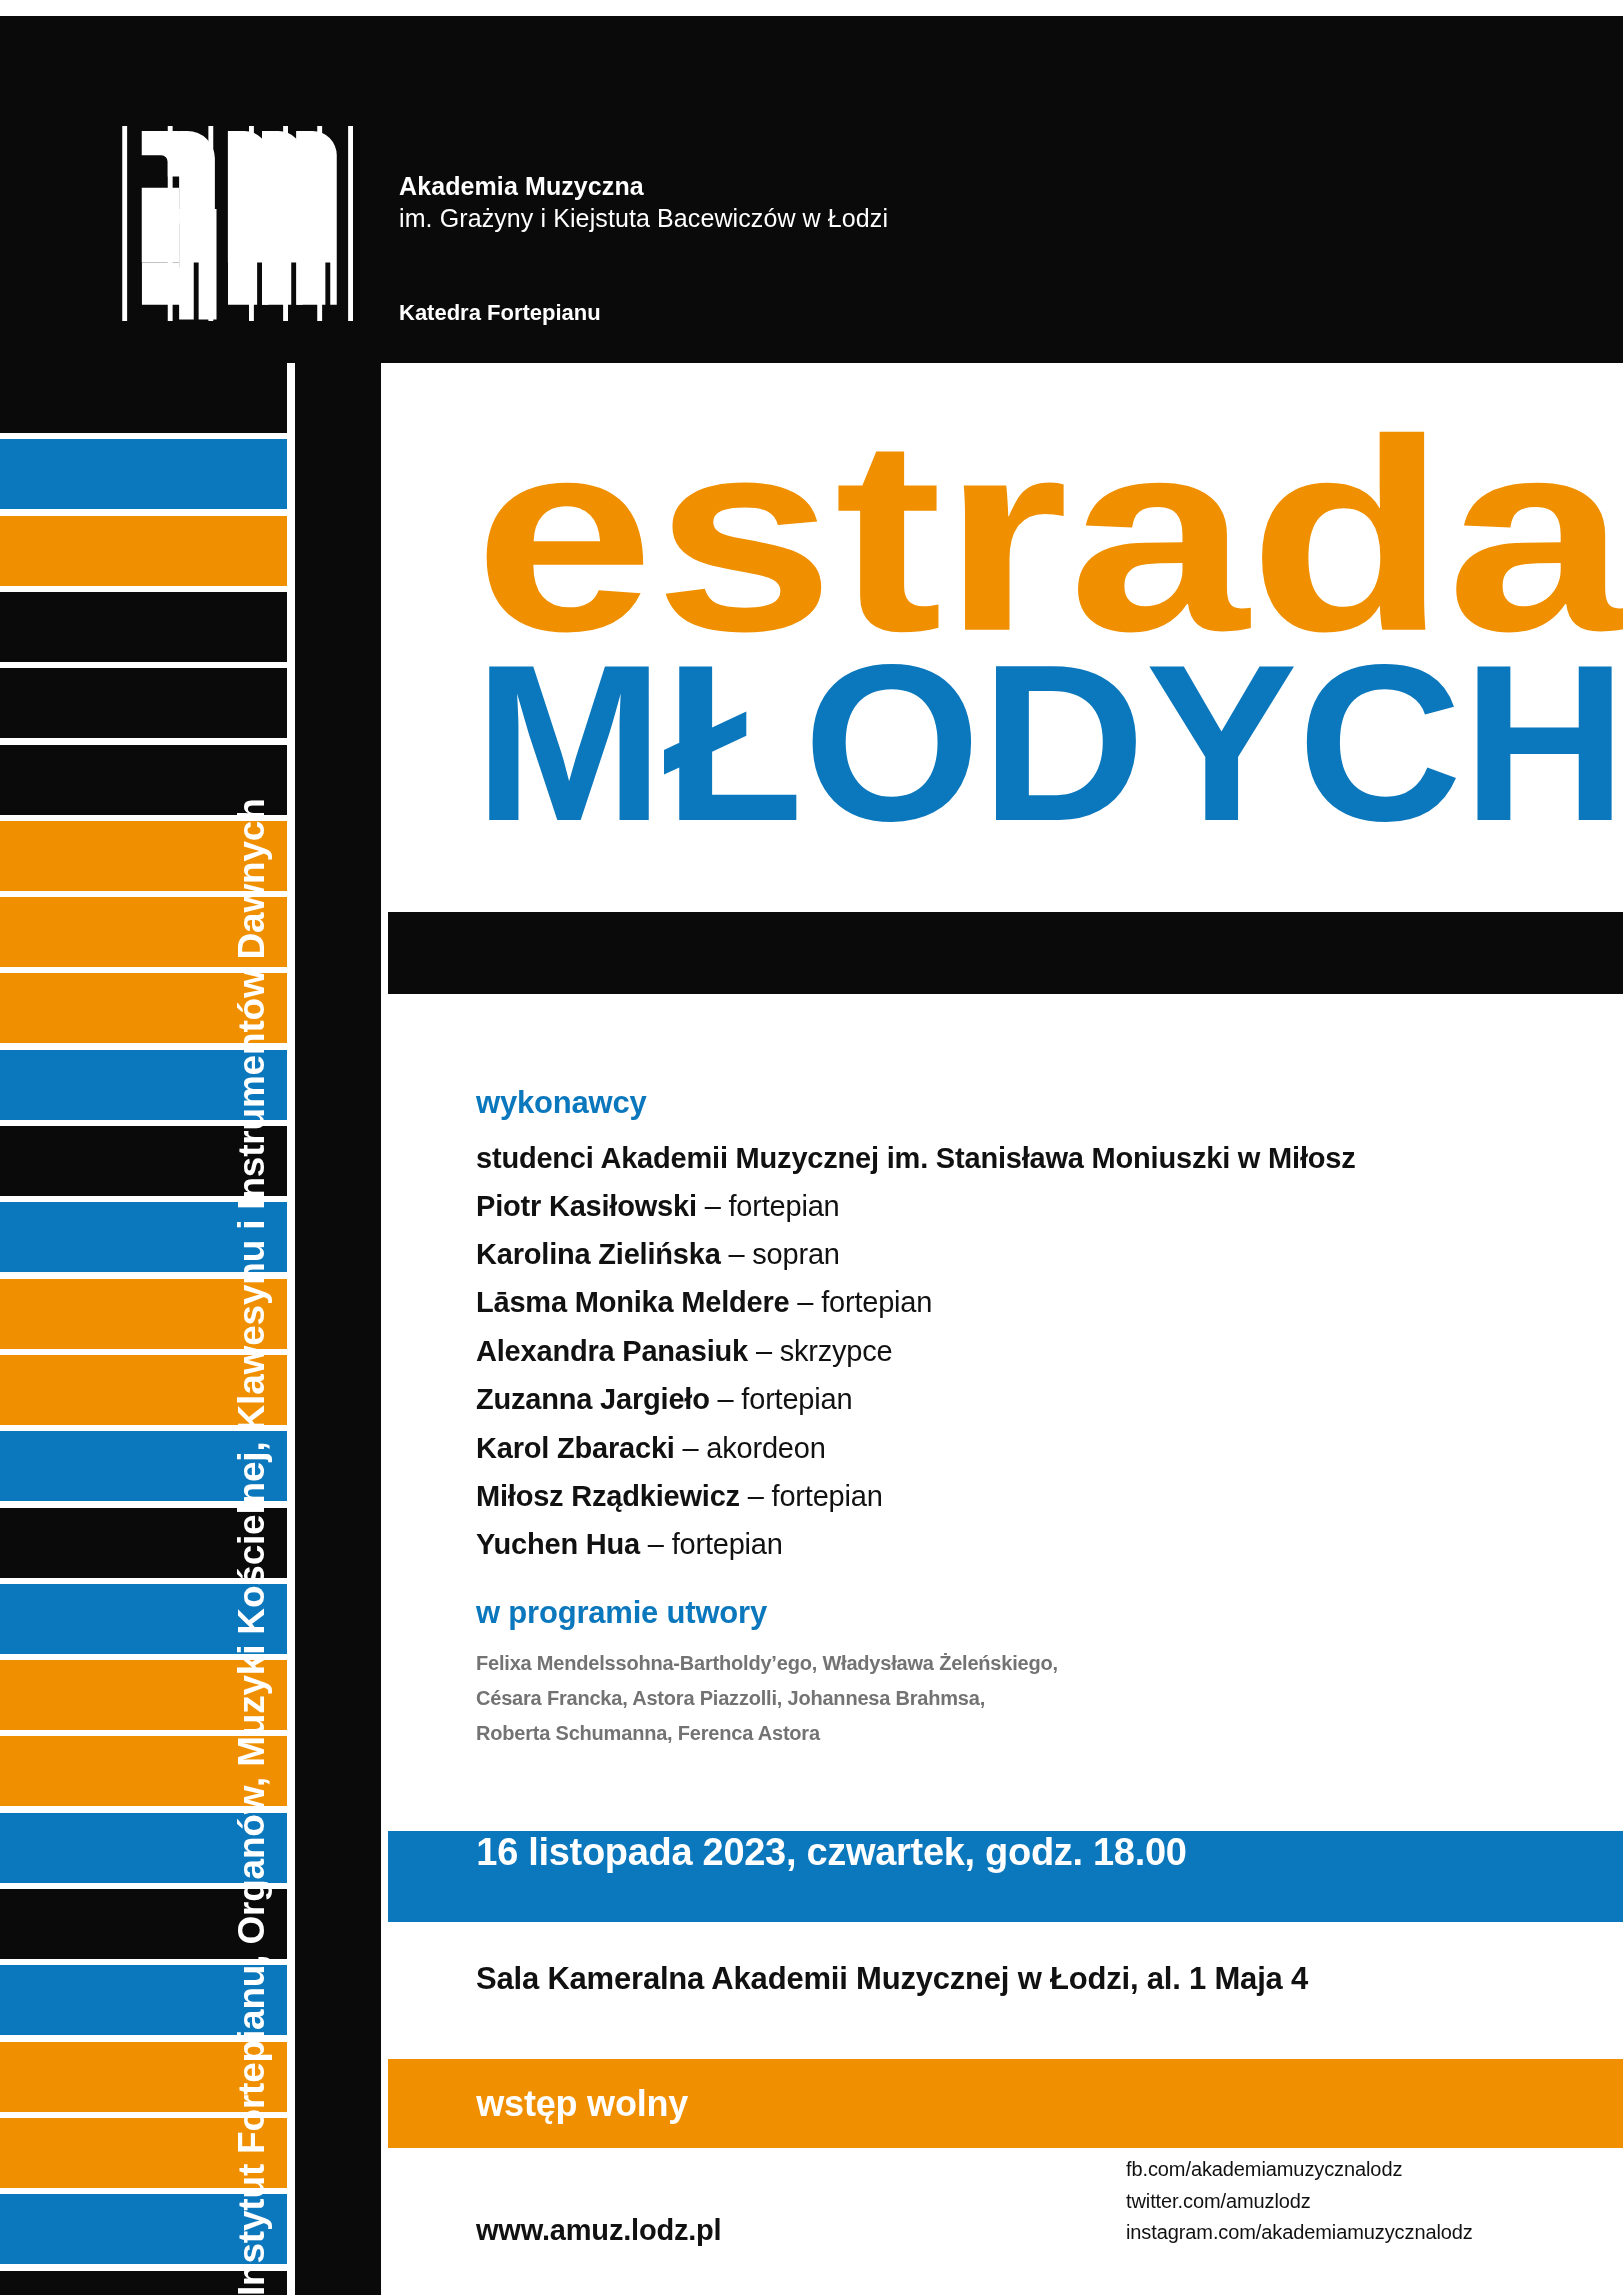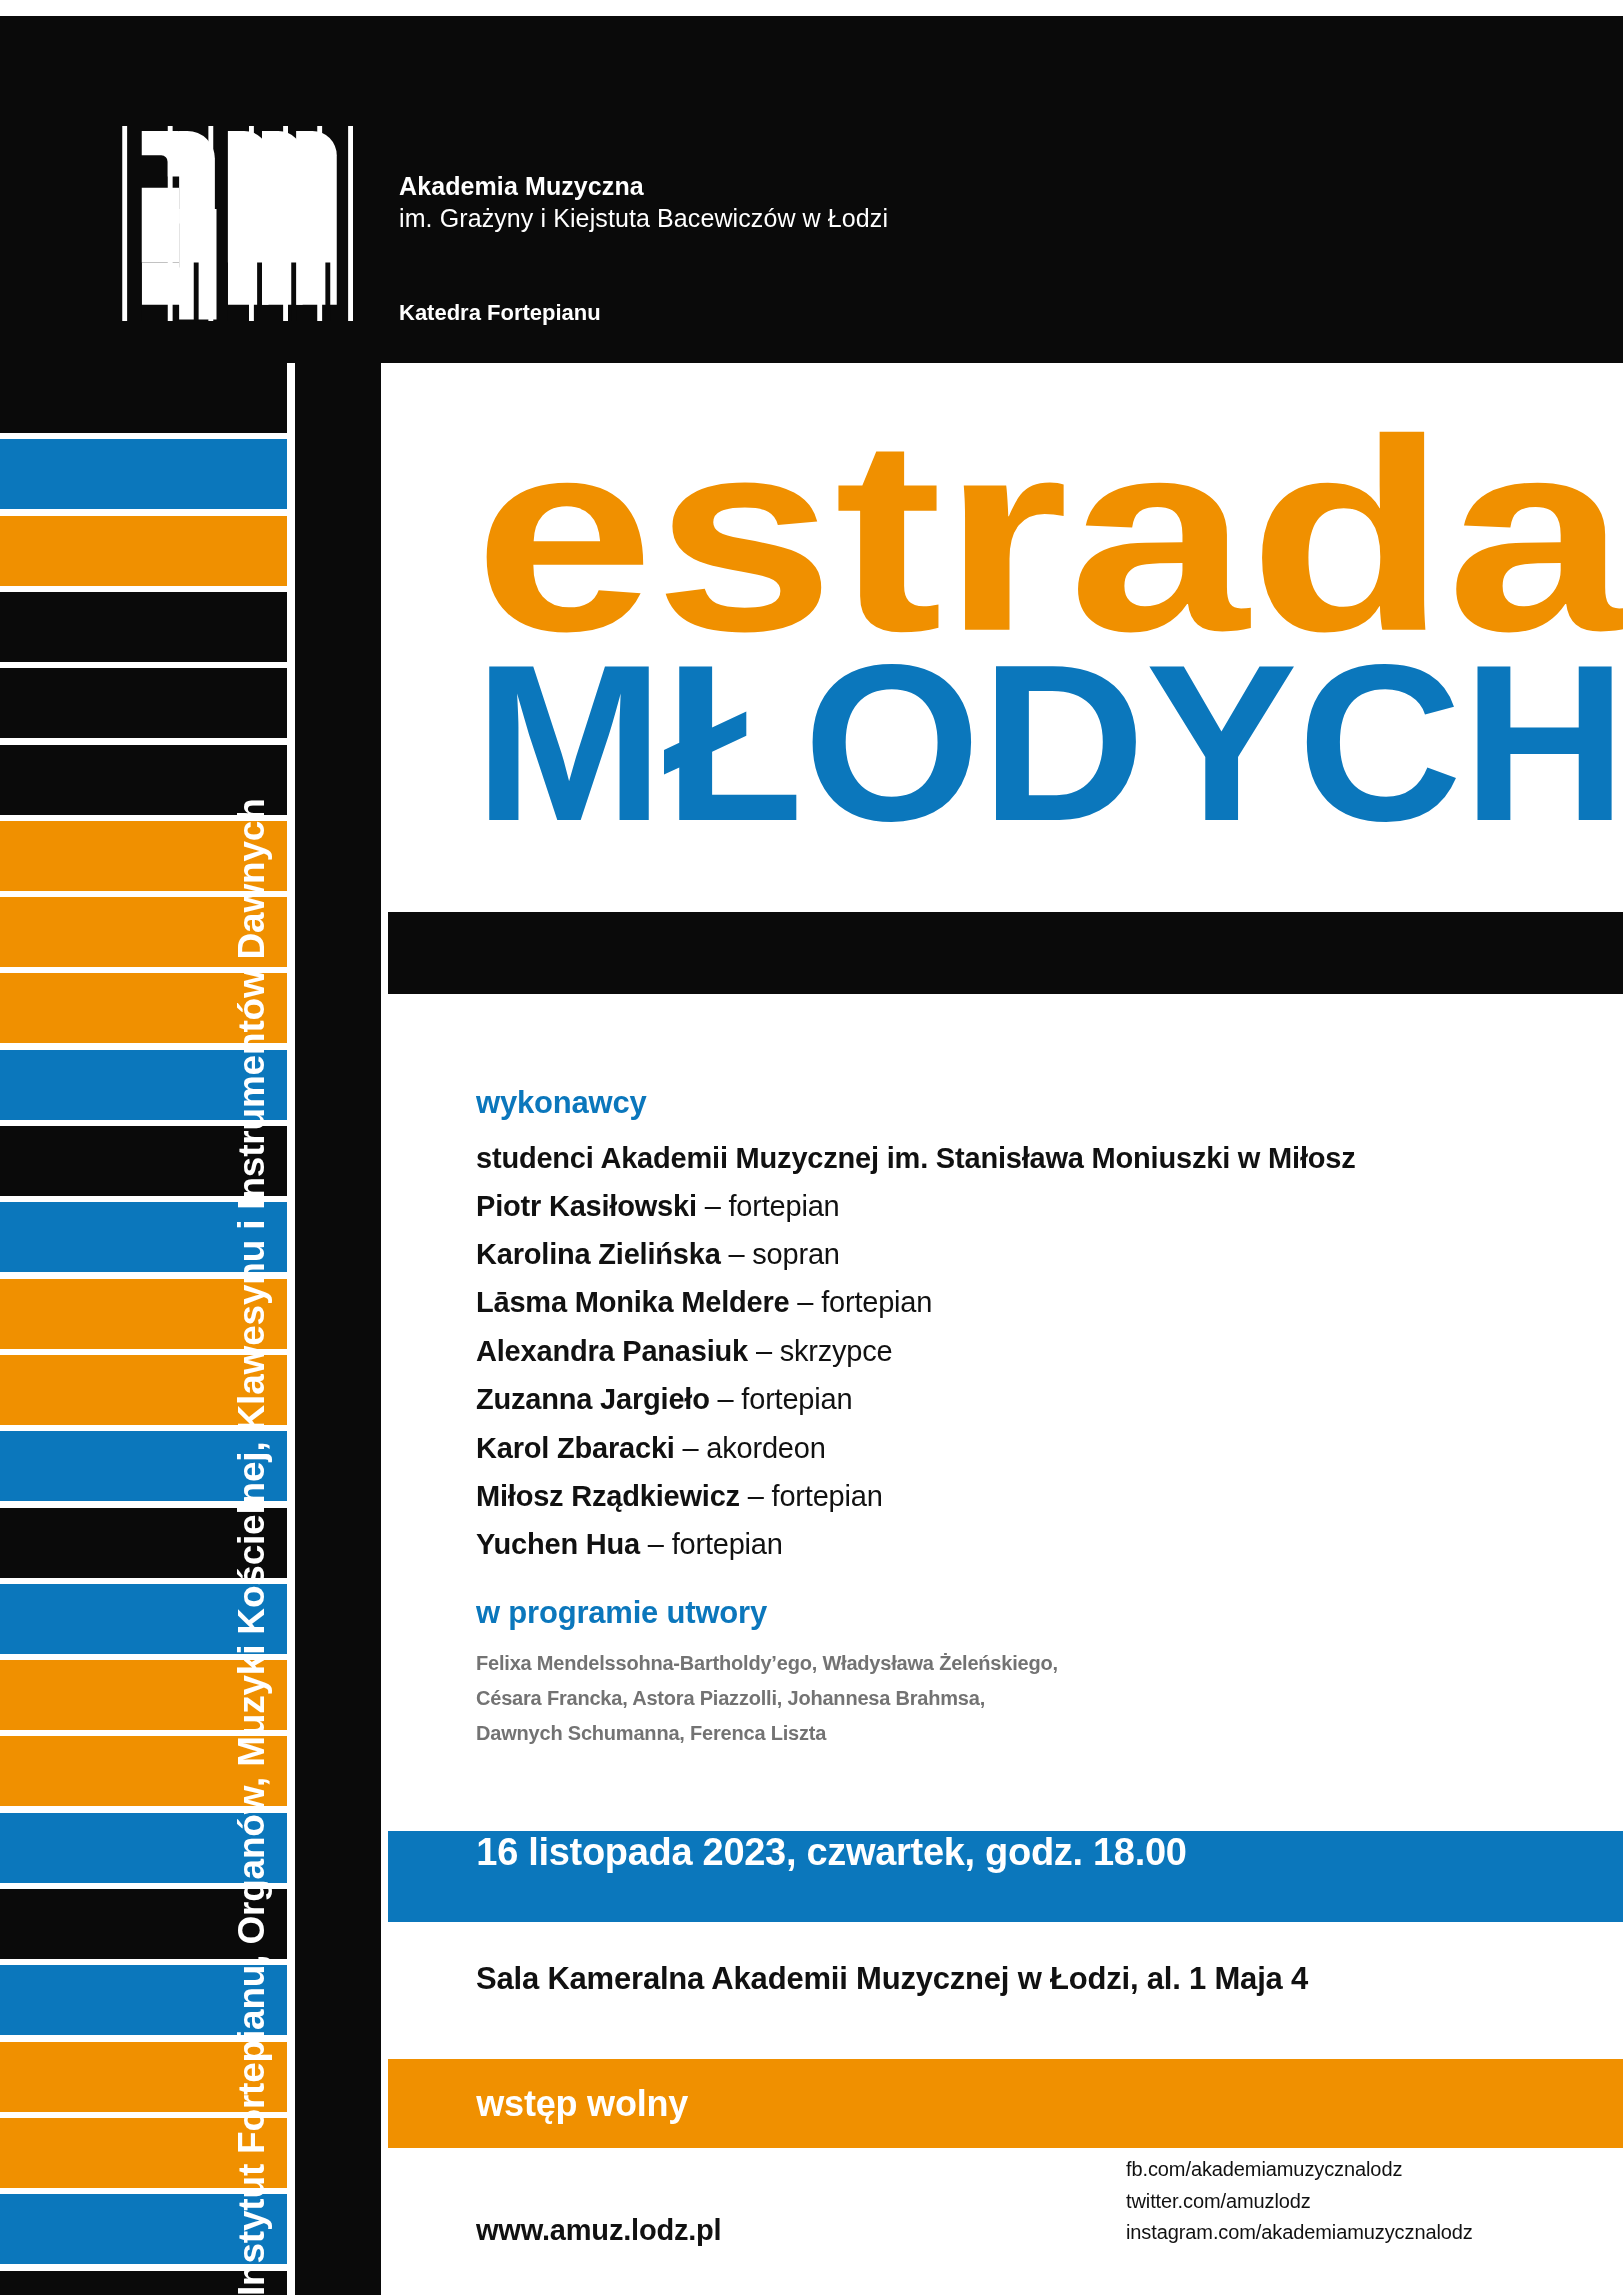--- a/index.html
+++ b/index.html
@@ -232,21 +232,21 @@
     <div class="perf-row">
       <span class="perf-name">Yuchen Hua</span>
       <span class="perf-dash">–</span>
       <span class="perf-role">fortepian</span>
     </div>
 
     <div class="sec-head" id="prog-head">w programie utwory</div>
 
     <div class="prog-line">Felixa Mendelssohna-Bartholdy’ego, Władysława Żeleńskiego,</div>
     <div class="prog-line">Césara Francka, Astora Piazzolli, Johannesa Brahmsa,</div>
-    <div class="prog-line">Dawnych Schumanna, Ferenca Liszta</div>
+    <div class="prog-line">Roberta Schumanna, Ferenca Astora</div>
   </div>
 
   <div id="date-bar">
     <span id="date-text">16 listopada 2023, czwartek, godz. 18.00</span>
   </div>
 
   <div id="venue-text">Sala Kameralna Akademii Muzycznej w Łodzi, al. 1 Maja 4</div>
 
   <div id="entry-bar">
     <span id="entry-text">wstęp wolny</span>

